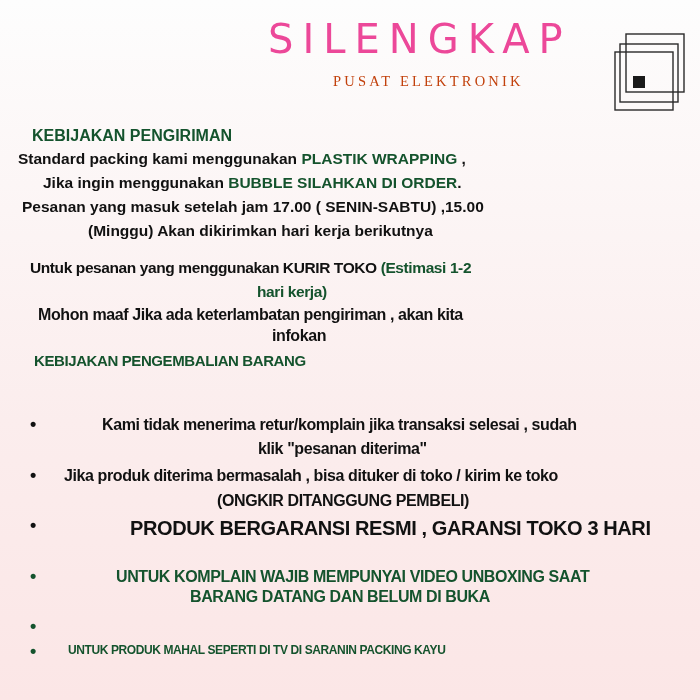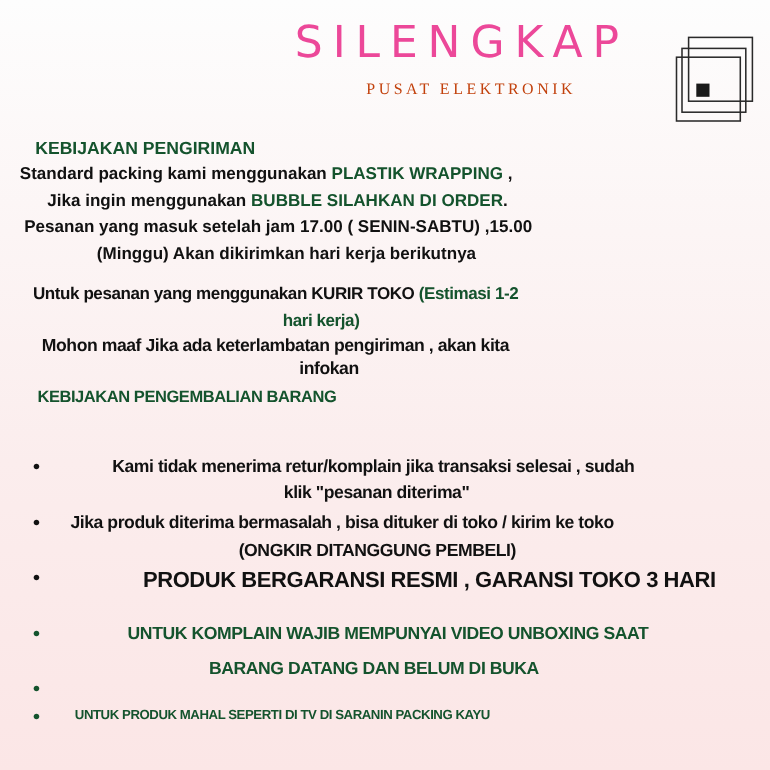--- a/index.html
+++ b/index.html
@@ -69,18 +69,18 @@
 
 <div class="bullet" style="left:30px; top:465px;">•</div>
 <div class="line cond" style="left:64px; top:467px; font-size:16px;">Jika produk diterima bermasalah , bisa dituker di toko / kirim ke toko</div>
 <div class="line cond" style="left:217px; top:492px; font-size:16px;">(ONGKIR DITANGGUNG PEMBELI)</div>
 
 <div class="bullet" style="left:30px; top:515px;">•</div>
 <div class="line cond" style="left:130px; top:517px; font-size:20px;">PRODUK BERGARANSI RESMI , GARANSI TOKO 3 HARI</div>
 
 <div class="bullet red" style="left:30px; top:566px;">•</div>
 <div class="line red cond" style="left:84px; top:568px; font-size:16px;margin-left:32px;">UNTUK KOMPLAIN WAJIB MEMPUNYAI VIDEO UNBOXING SAAT</div>
-<div class="line red cond" style="left:190px; top:600px; font-size:16px;">BARANG DATANG DAN BELUM DI BUKA</div>
+<div class="line red cond" style="left:190px; top:588px; font-size:16px;">BARANG DATANG DAN BELUM DI BUKA</div>
 
 <div class="bullet red" style="left:30px; top:616px;">•</div>
 
 <div class="bullet red" style="left:30px; top:641px;">•</div>
 <div class="line red cond" style="left:68px; top:643px; font-size:12px;">UNTUK PRODUK MAHAL SEPERTI DI TV DI SARANIN PACKING KAYU</div>
 
 </body></html>

